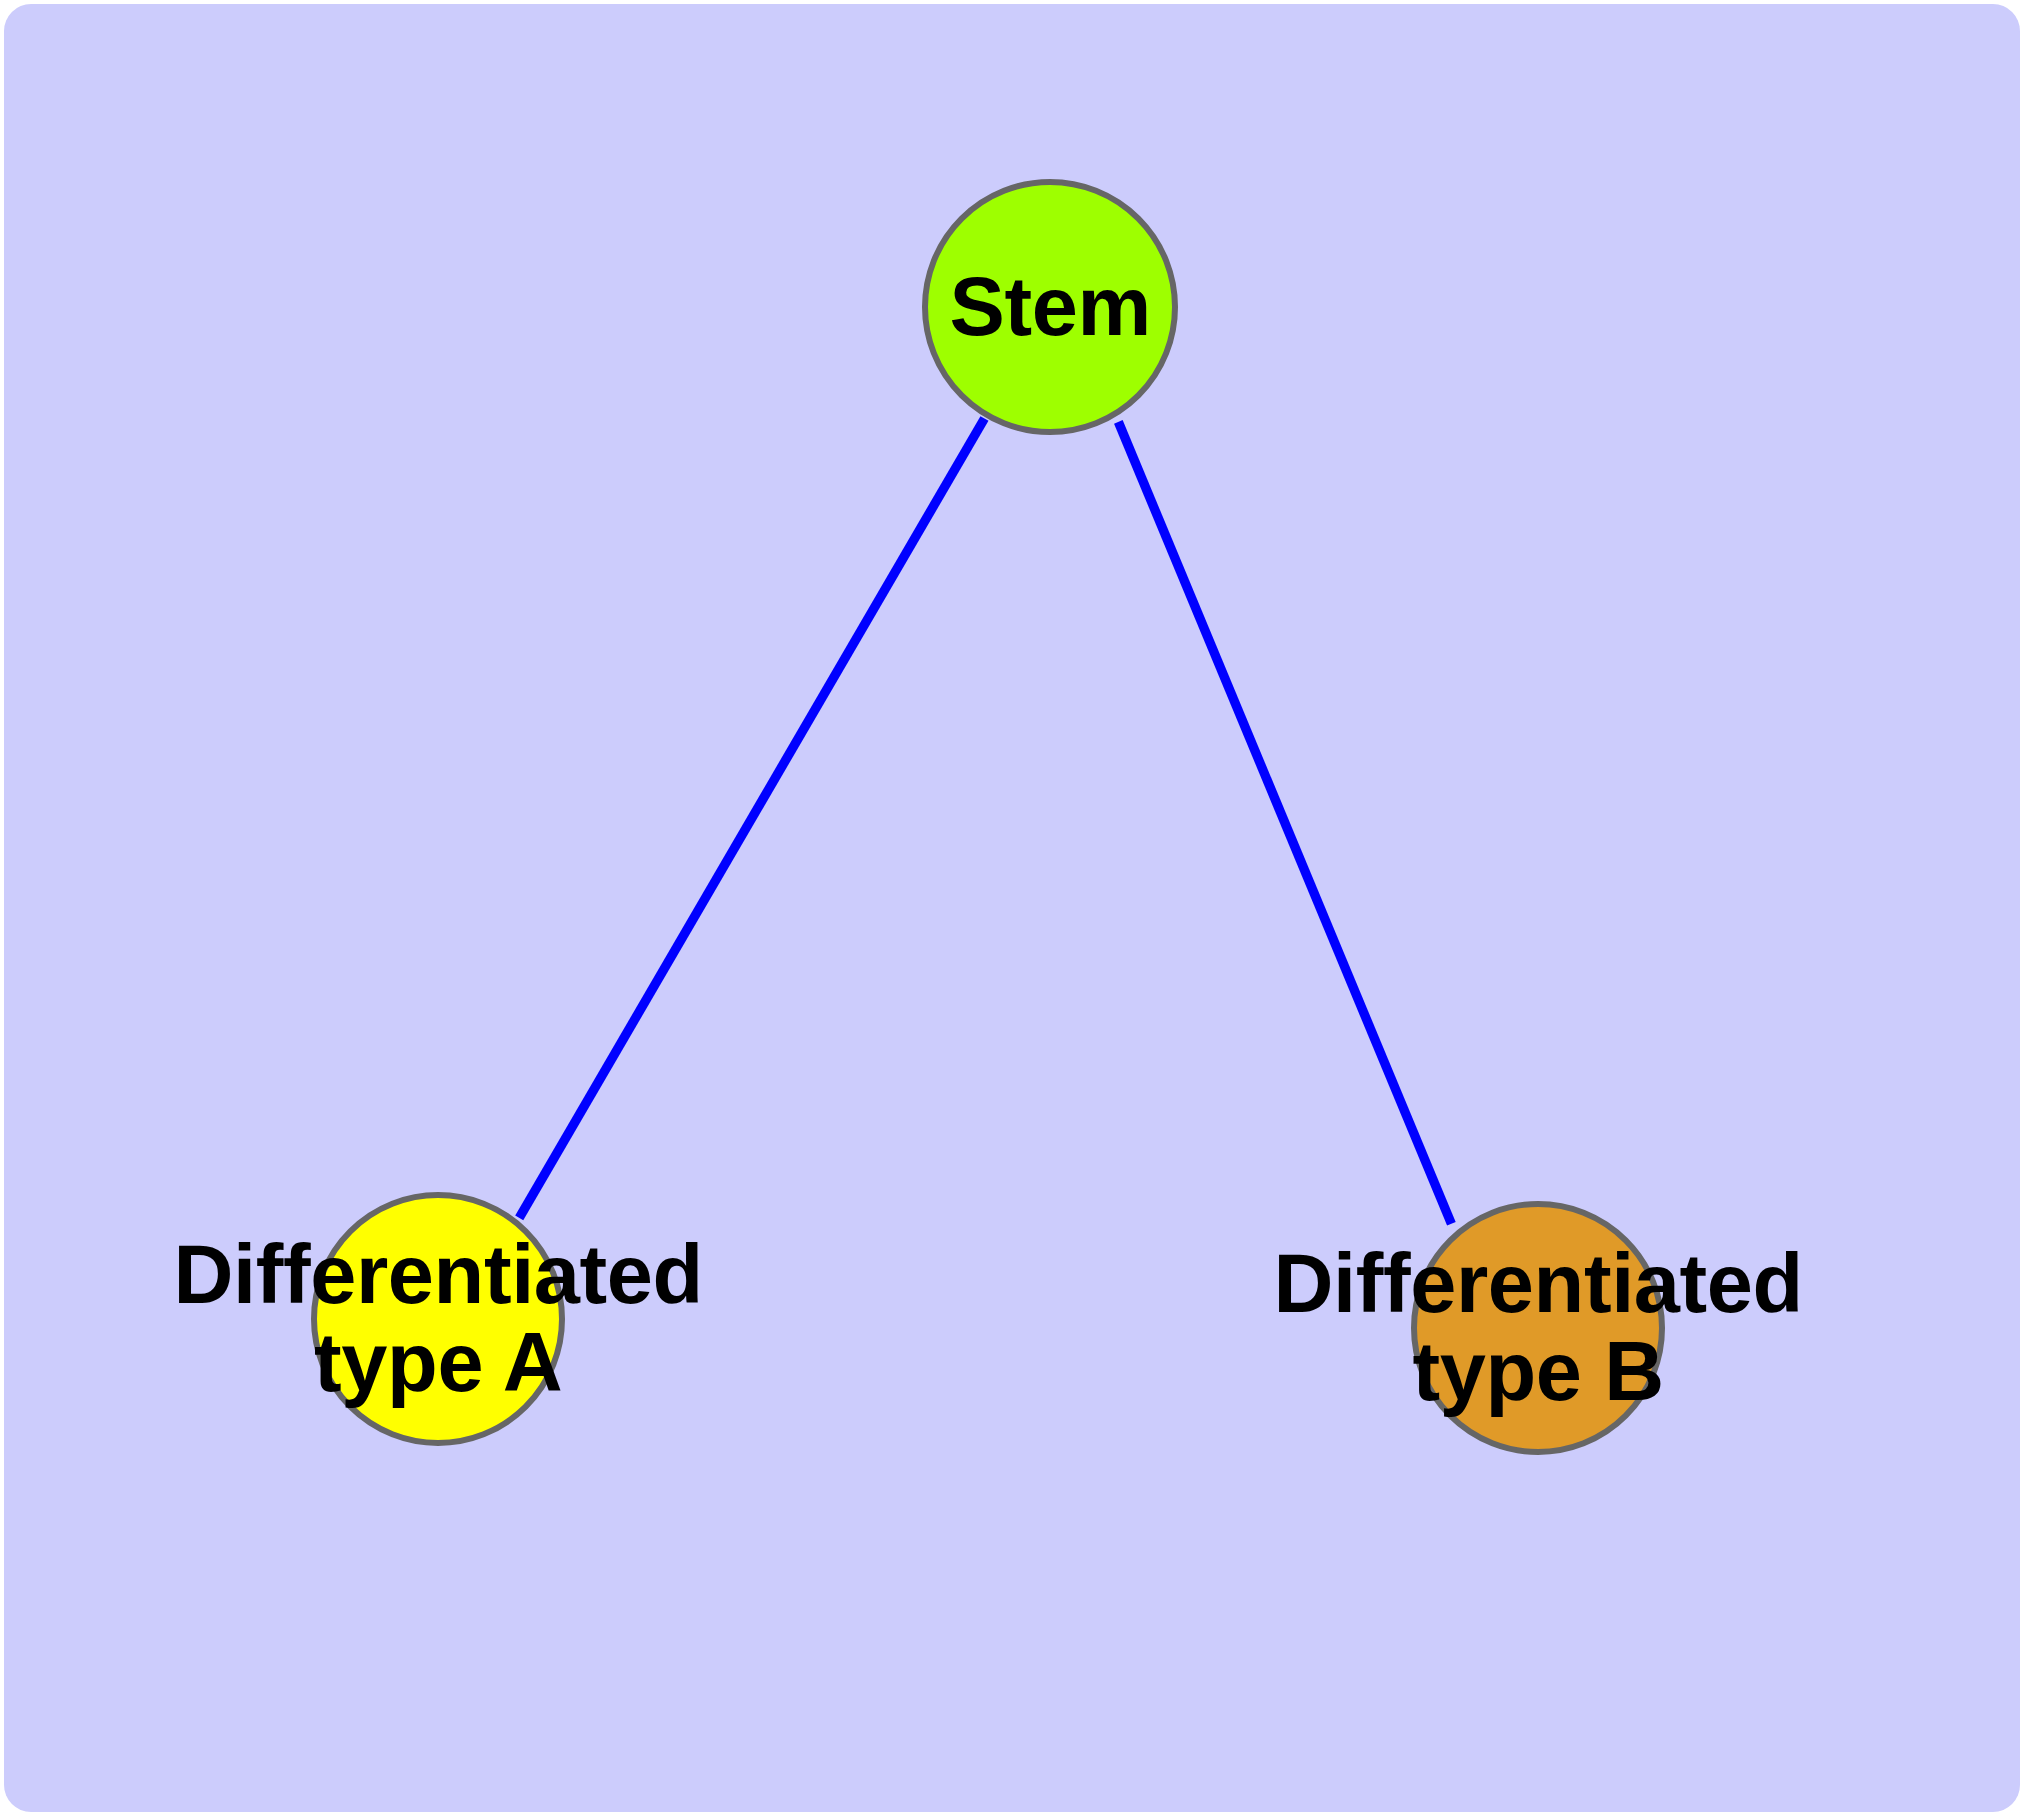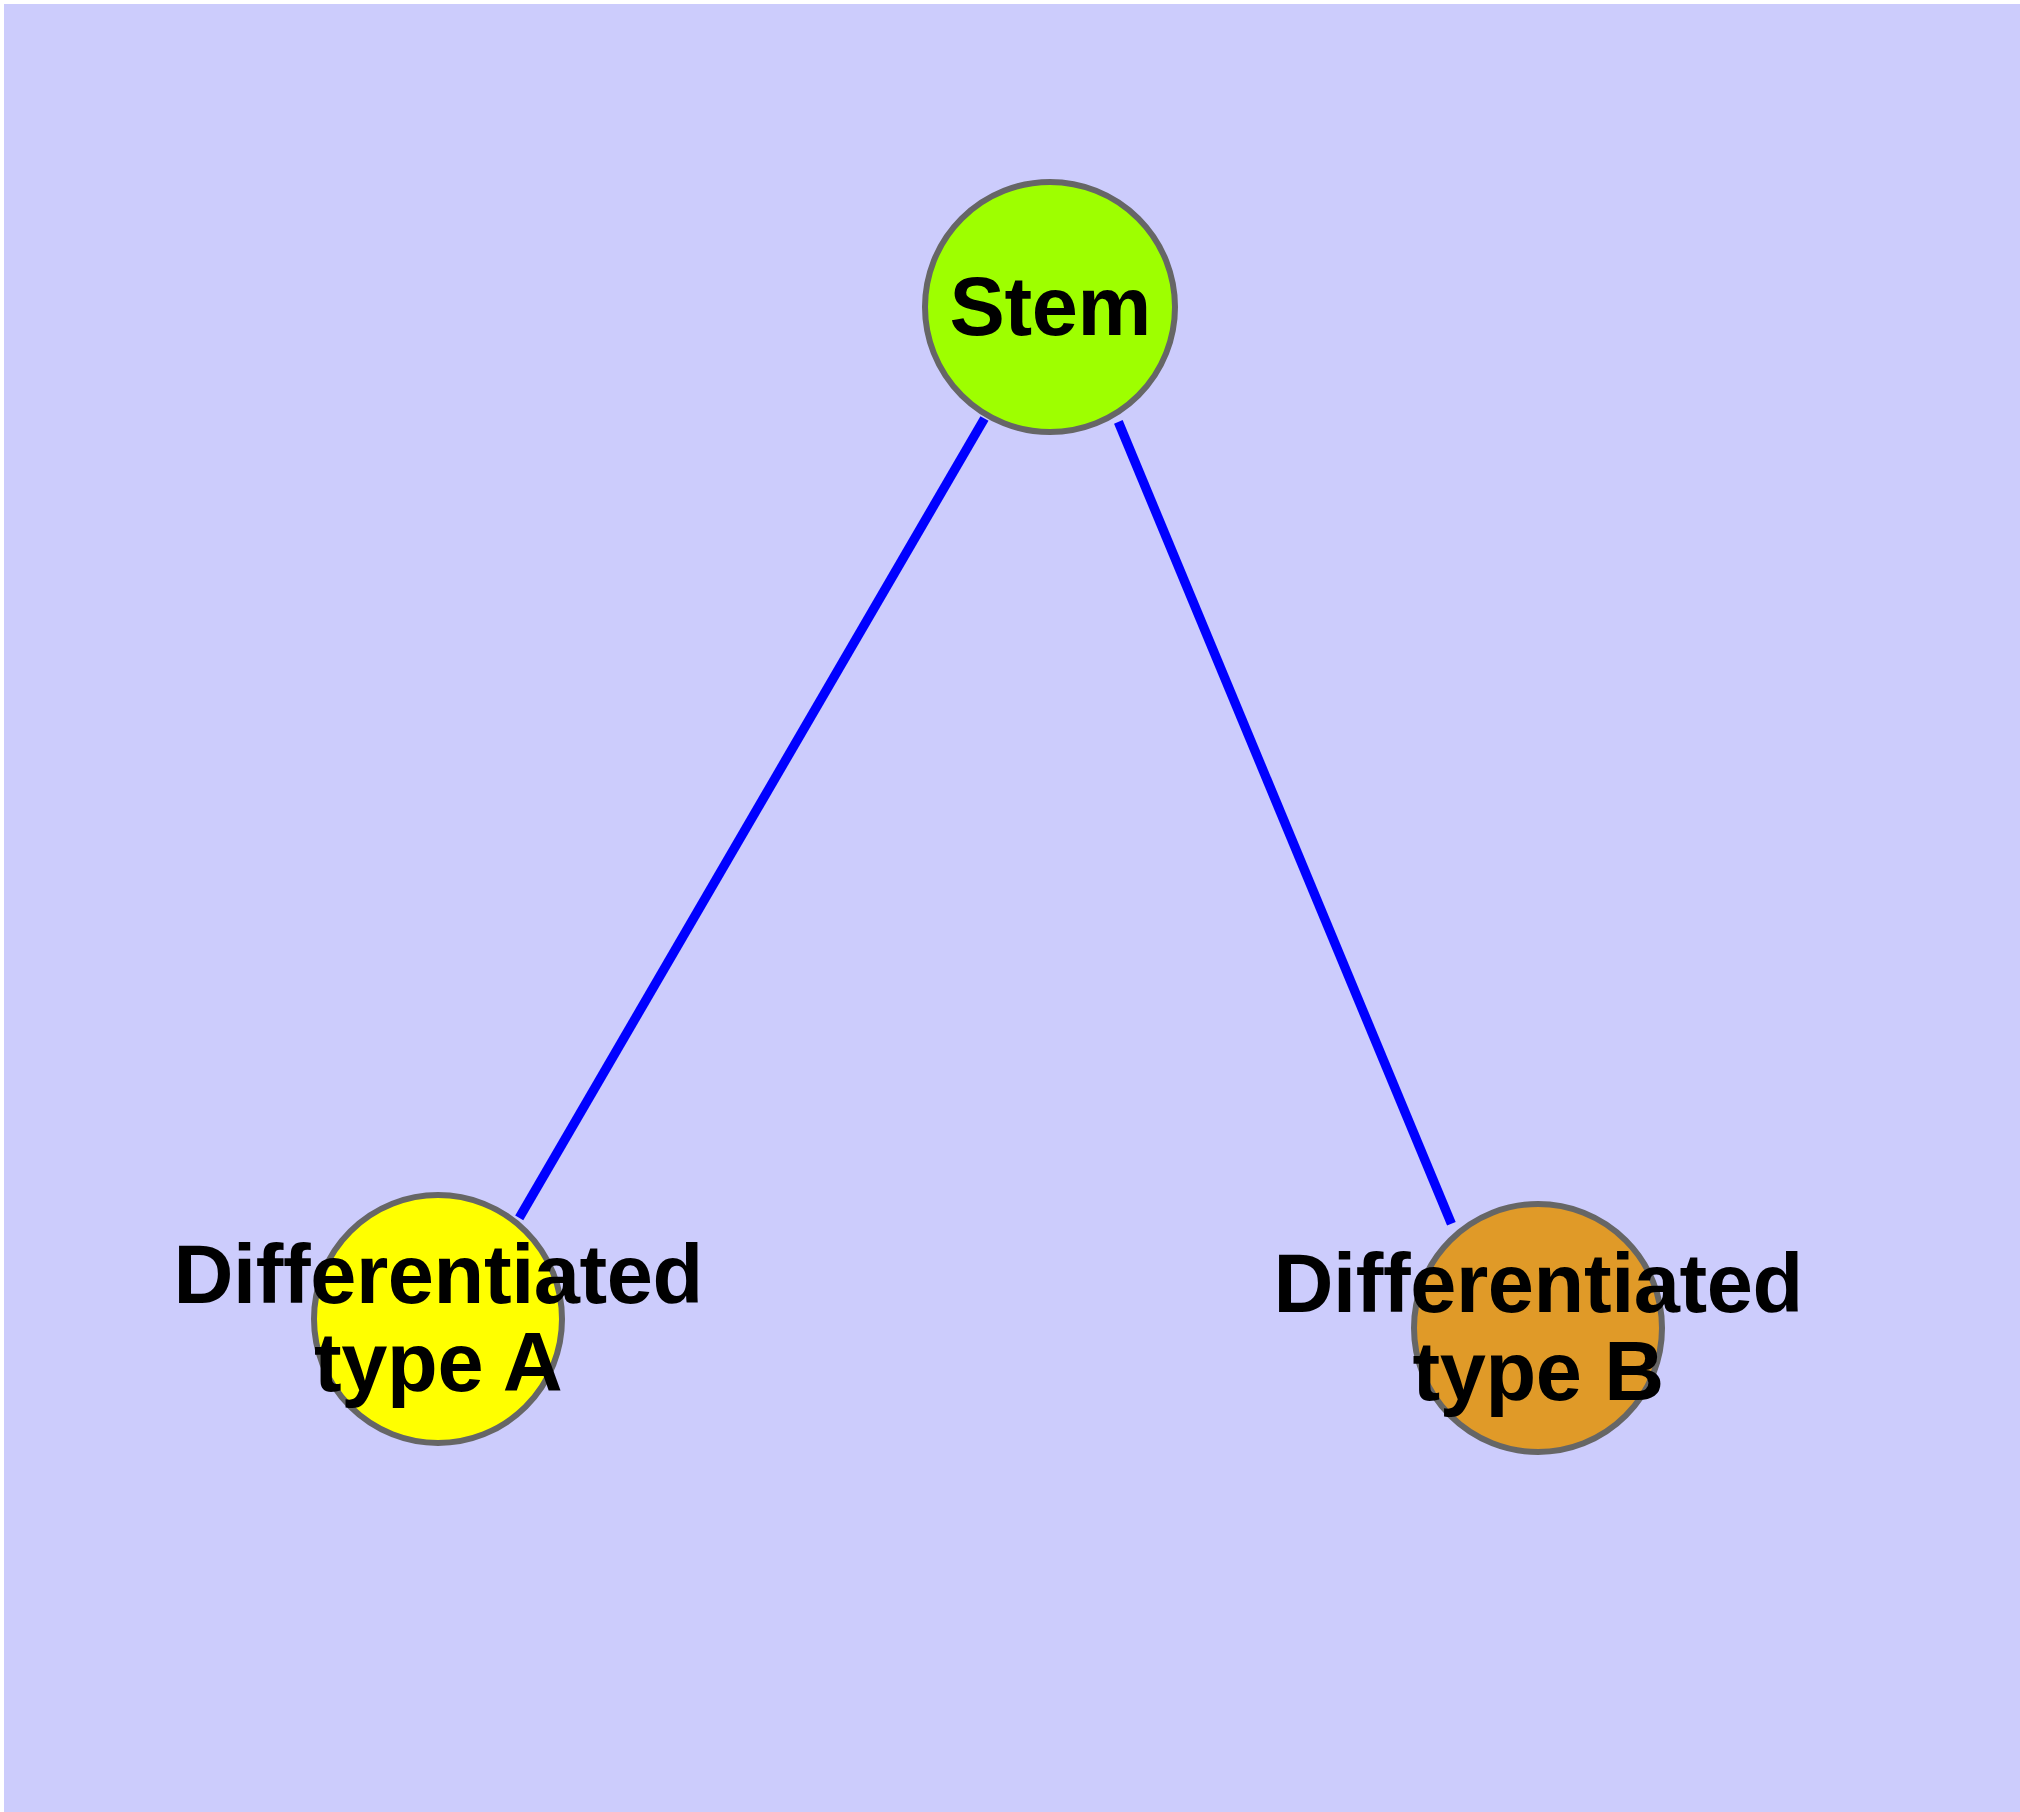--- a/index.html
+++ b/index.html
@@ -16,20 +16,21 @@
     overflow: hidden;
     font-family: "Liberation Sans", sans-serif;
   }
   #plot-area {
     position: absolute;
     left: 4.2px;
     top: 4.2px;
     width: 2016px;
     height: 1808px;
     background: #ccccfc;
+    border-radius: 27px;
   }
   #graph-svg {
     position: absolute;
     left: 0;
     top: 0;
     width: 100%;
     height: 100%;
     display: block;
   }
   .node-group {

